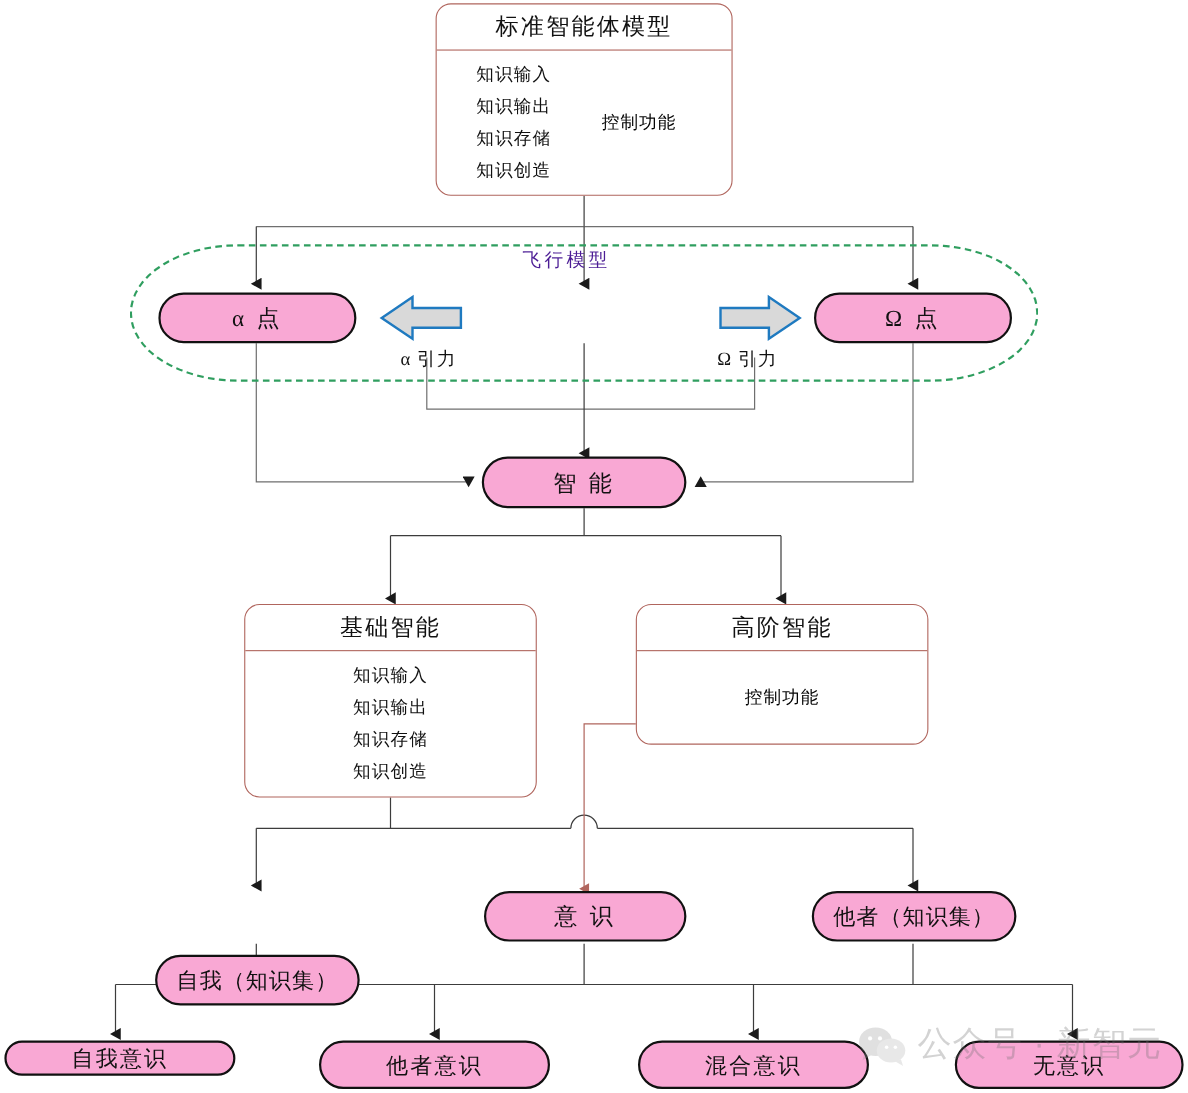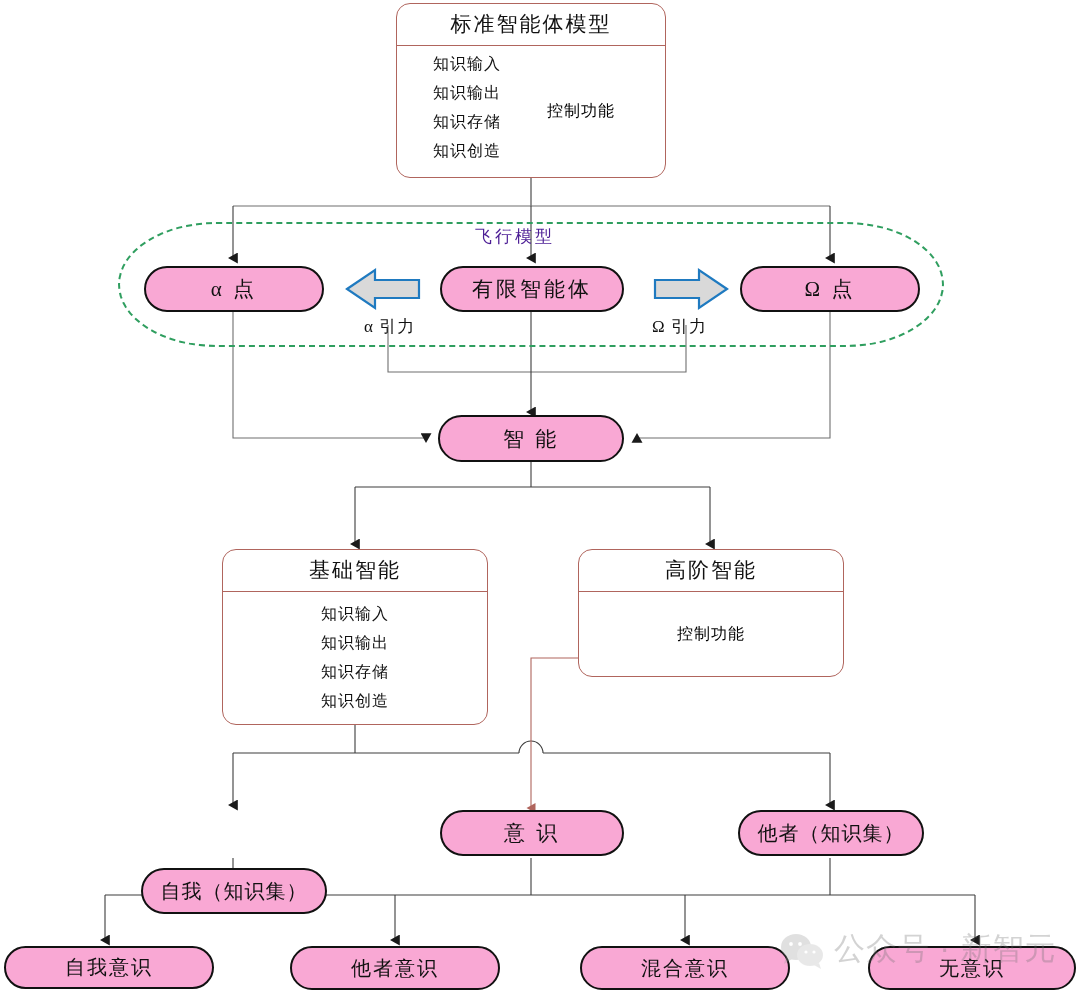--- a/index.html
+++ b/index.html
@@ -62,20 +62,21 @@
     border-bottom: 1.8px solid #b0655d;
   }
   .redbox .body {
     flex: 1;
     display: flex;
     position: relative;
   }
   .col-list {
     display: flex;
     flex-direction: column;
+    justify-content: center;
     gap: 8px;
     font-size: 16px;
     color: #111111;
     letter-spacing: 1px;
   }
   .col-list div { white-space: nowrap; }
 
   
   .flight-group {
     position: absolute;
@@ -212,21 +213,20 @@
       </div>
       <div style="position:absolute; left:150px; top:0; bottom:0; display:flex; align-items:center; font-size:16px; letter-spacing:1px;">控制功能</div>
     </div>
   </div>
 
   <div class="flight-group" style="left:118px; top:222px; width:826px; height:125px;"></div>
   <div class="flight-label" style="left:475px; top:225px;">飞行模型</div>
 
   <div class="node stadium" style="left:144px; top:266px; width:180px; height:46px;">α 点</div>
 
-  <div class="node stadium" style="left:440px; top:266px; width:184px; height:46px;">有限智能体</div>
 
   <div class="node stadium" style="left:740px; top:266px; width:180px; height:46px;">Ω 点</div>
 
   <div class="small-label" style="left:364px; top:315px;">α 引力</div>
   <div class="small-label" style="left:652px; top:315px;">Ω 引力</div>
 
   <div class="node stadium" style="left:438px; top:415px; width:186px; height:47px;">智 能</div>
 
   <div class="redbox" style="left:222px; top:549px; width:266px; height:176px;">
     <div class="title">基础智能</div>
@@ -242,21 +242,21 @@
 
   <div class="redbox" style="left:578px; top:549px; width:266px; height:128px;">
     <div class="title">高阶智能</div>
     <div class="body" style="align-items:center; justify-content:center; font-size:16px; letter-spacing:1px;">控制功能</div>
   </div>
 
   <div class="node stadium" style="left:141px; top:852px; width:186px; height:46px; font-size:20px; letter-spacing:1px;margin-top:16px;">自我（知识集）</div>
   <div class="node stadium" style="left:440px; top:810px; width:184px; height:46px;">意 识</div>
   <div class="node stadium" style="left:738px; top:810px; width:186px; height:46px; font-size:20px; letter-spacing:1px;text-align:right;">他者（知识集）</div>
 
-  <div class="node stadium" style="left:4px; top:946px; width:210px; height:43px; font-size:20px; letter-spacing:2px;">自我意识</div>
+  <div class="node stadium" style="left:4px; top:946px; width:210px; height:32px; font-size:20px; letter-spacing:2px;">自我意识</div>
   <div class="node stadium" style="left:290px; top:946px; width:210px; height:44px; font-size:20px; letter-spacing:2px;">他者意识</div>
   <div class="node stadium" style="left:580px; top:946px; width:210px; height:44px; font-size:20px; letter-spacing:2px;">混合意识</div>
   <div class="node stadium" style="left:868px; top:946px; width:208px; height:44px; font-size:20px; letter-spacing:2px;">无意识</div>
 
   <div class="watermark" style="left:780px; top:928px;">
     <svg width="44" height="38" viewBox="0 0 44 38">
       <ellipse cx="16" cy="15" rx="15" ry="13" fill="#9a9a9a"></ellipse>
       <path d="M6,25 L4,32 L12,27 z" fill="#9a9a9a"></path>
       <ellipse cx="30" cy="23" rx="13" ry="11" fill="#b5b5b5"></ellipse>
       <path d="M39,31 L41,37 L34,33 z" fill="#b5b5b5"></path>

